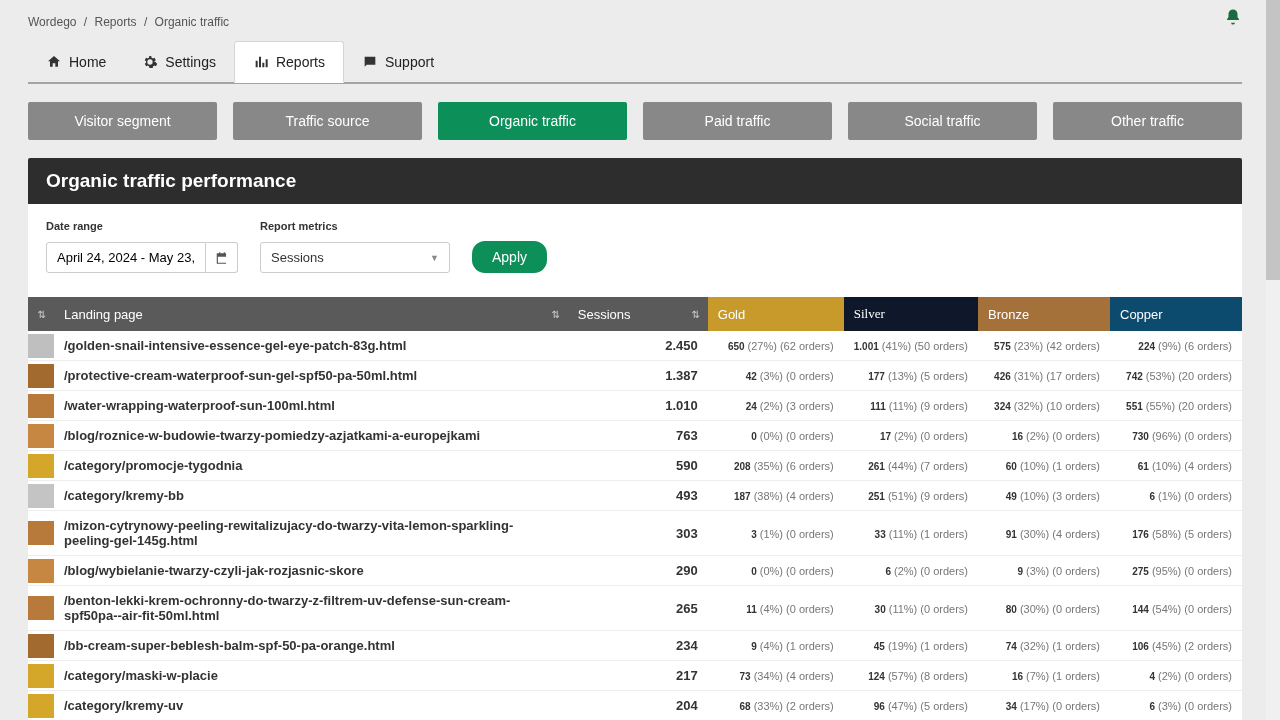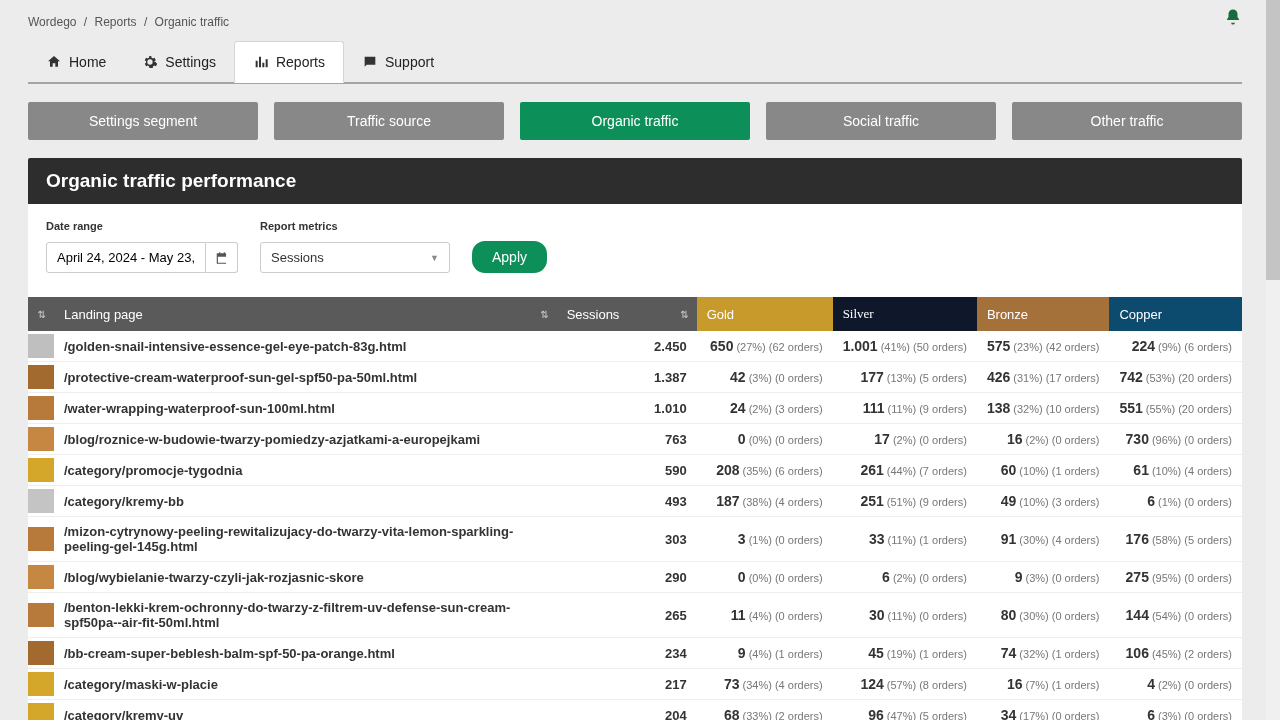--- a/index.html
+++ b/index.html
@@ -32,21 +32,21 @@
 .table thead th.silver { background: #0f172a; font-family: Liberation Serif, serif; }
 .table thead th.bronze { background: #a5713a; }
 .table thead th.copper { background: #0c4a6e; }
 .sort-icon { position: absolute; right: 8px; top: 50%; transform: translateY(-50%); font-size: 10px; opacity: 0.7; }
 .table tbody td { padding: 7px 10px; border-bottom: 1px solid #eee; font-size: 13px; }
 .swatch { width: 26px; padding: 0 !important; }
 .swatch div { width: 100%; height: 24px; }
 .landing { font-weight: 600; }
 .num { text-align: right; font-weight: 600; }
 .metric { text-align: right; white-space: nowrap; }
-.metric .main { font-weight: 600; font-size: 14px; }
+.metric .main { font-weight: 600; font-size: 10px; }
 .metric .sub { font-size: 11px; color: #777; margin-left: 3px; }
 .sessions-col { text-align: right; }
 .scrollbar { position: fixed; right: 0; top: 0; width: 14px; height: 100%; background: #f0f0f0; }
 .scrollbar-thumb { background: #c4c4c4; width: 100%; height: 280px; border-radius: 0; }
 </style>
 </head>
 <body>
 
 <div class="page">
   <div class="topbar">
@@ -85,23 +85,24 @@
     </div>
     <div class="nav-item">
       <svg viewBox="0 0 24 24" fill="#333">
           <path d="M4 4h16v12H7l-3 3V4z"></path>
         </svg>
       <span>Support</span>
     </div>
   </div>
 
   <div class="tabs-row">
-    <div class="tab-btn">Settings segment</div>
+    <div class="tab-btn">Visitor segment</div>
     <div class="tab-btn">Traffic source</div>
     <div class="tab-btn active">Organic traffic</div>
+    <div class="tab-btn">Paid traffic</div>
     <div class="tab-btn">Social traffic</div>
     <div class="tab-btn">Other traffic</div>
   </div>
 
   <div class="panel-header">Organic traffic performance</div>
 
   <div class="controls">
     <div class="ctrl-group">
       <label>Date range</label>
       <div class="date-wrap">
@@ -163,21 +164,21 @@
           <td class="metric"><span class="main">742</span><span class="sub">(53%) (20 orders)</span></td>
         </tr>
         <tr>
           <td class="swatch">
             <div style="background:#b87a3b"></div>
           </td>
           <td class="landing">/water-wrapping-waterproof-sun-100ml.html</td>
           <td class="num">1.010</td>
           <td class="metric"><span class="main">24</span><span class="sub">(2%) (3 orders)</span></td>
           <td class="metric"><span class="main">111</span><span class="sub">(11%) (9 orders)</span></td>
-          <td class="metric"><span class="main">138</span><span class="sub">(32%) (10 orders)</span></td>
+          <td class="metric"><span class="main">324</span><span class="sub">(32%) (10 orders)</span></td>
           <td class="metric"><span class="main">551</span><span class="sub">(55%) (20 orders)</span></td>
         </tr>
         <tr>
           <td class="swatch">
             <div style="background:#c68742"></div>
           </td>
           <td class="landing">/blog/roznice-w-budowie-twarzy-pomiedzy-azjatkami-a-europejkami</td>
           <td class="num">763</td>
           <td class="metric"><span class="main">0</span><span class="sub">(0%) (0 orders)</span></td>
           <td class="metric"><span class="main">17</span><span class="sub">(2%) (0 orders)</span></td>

